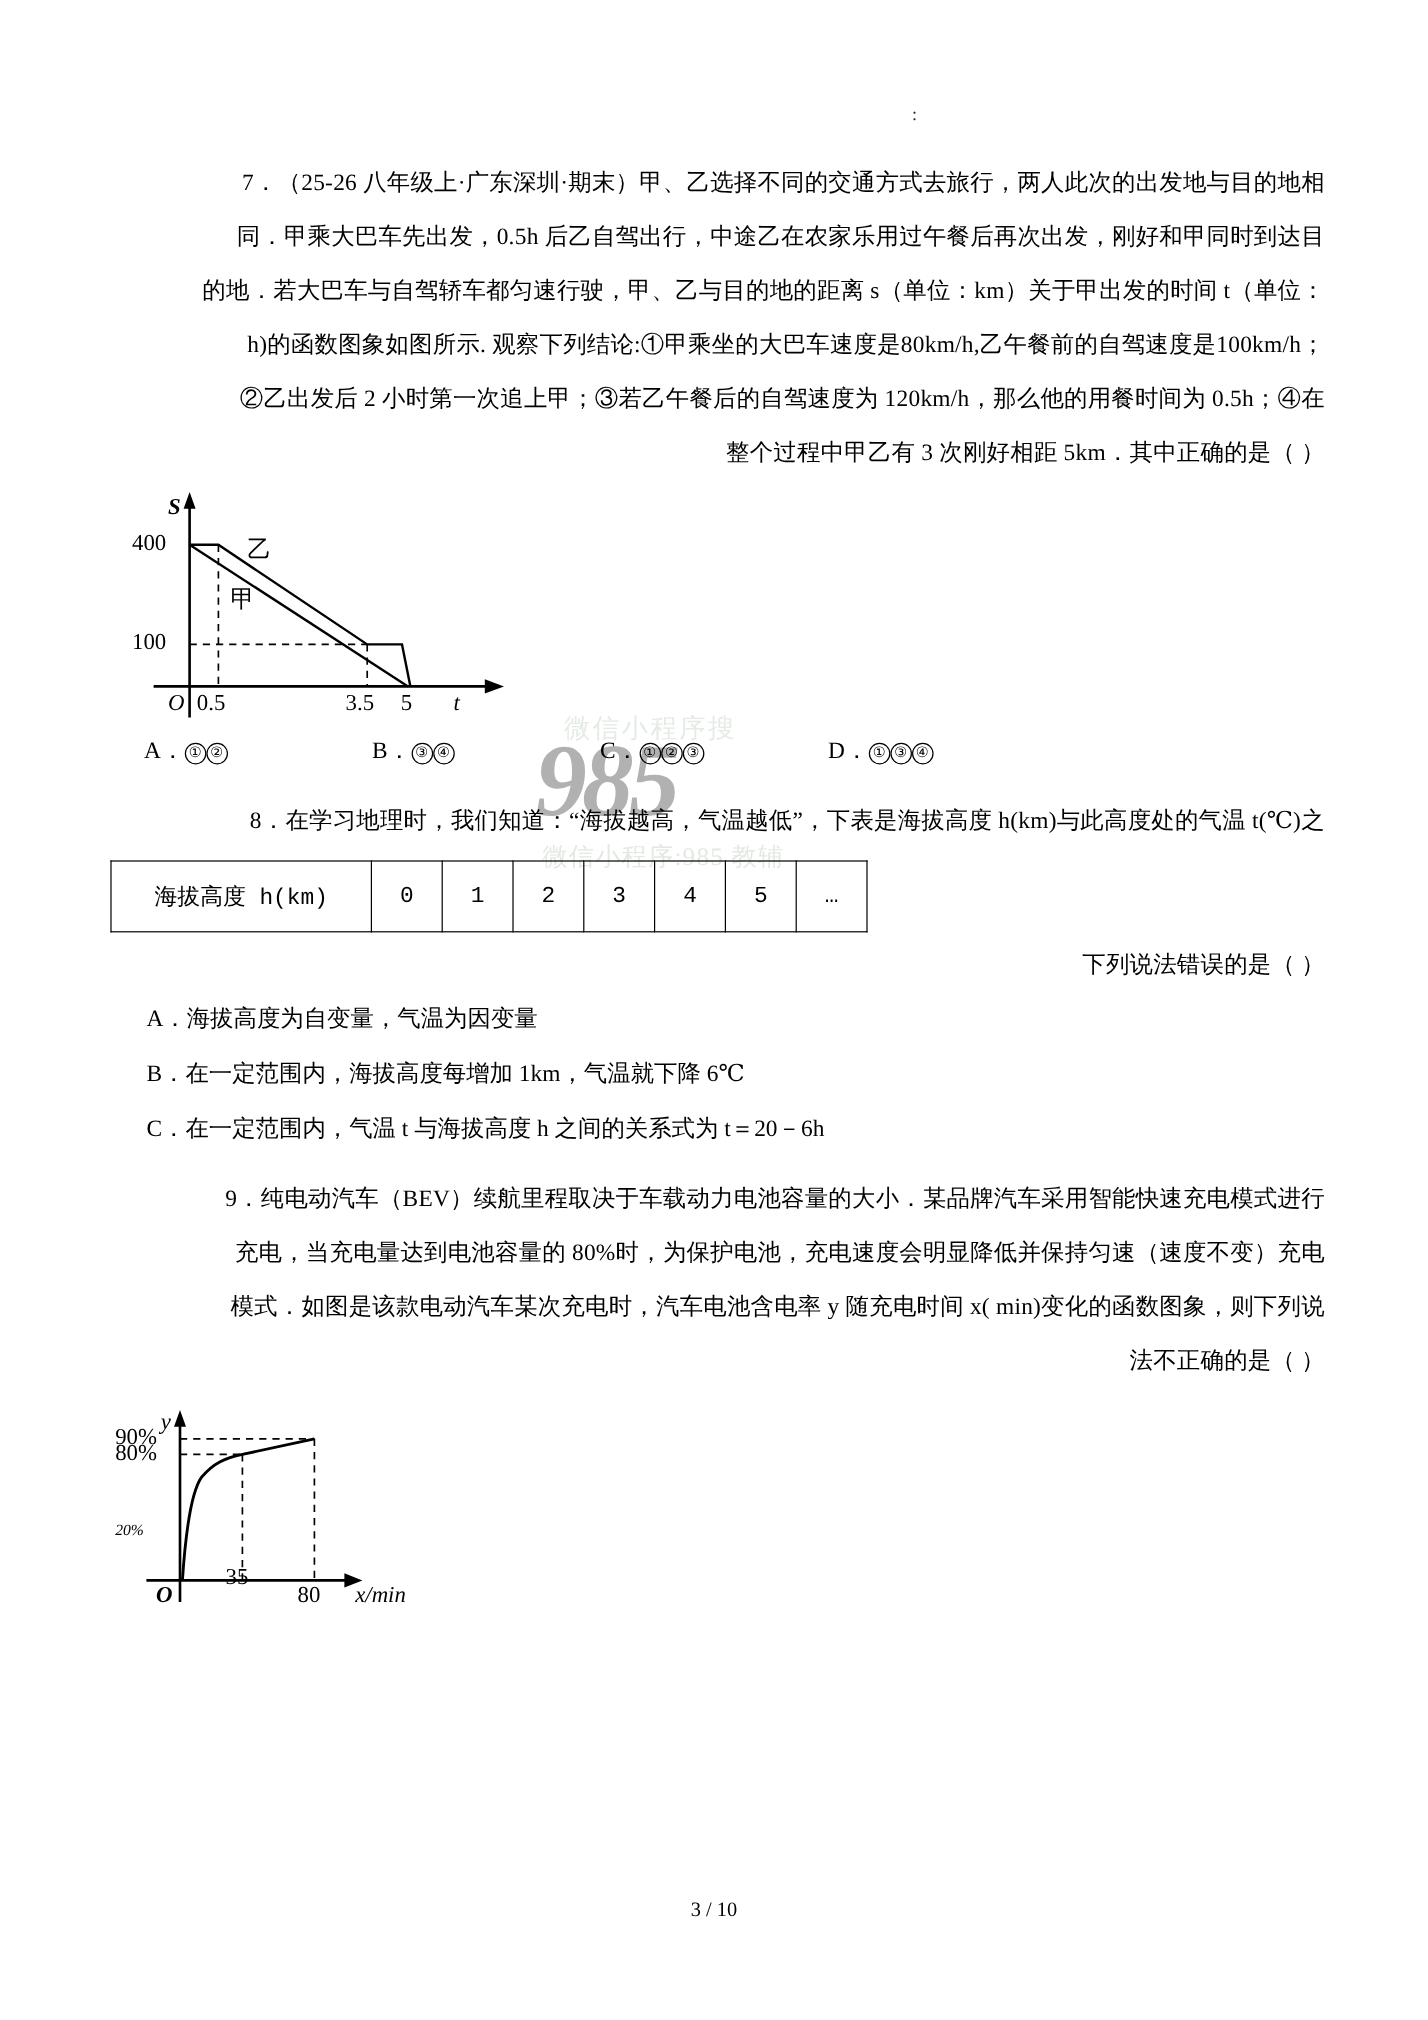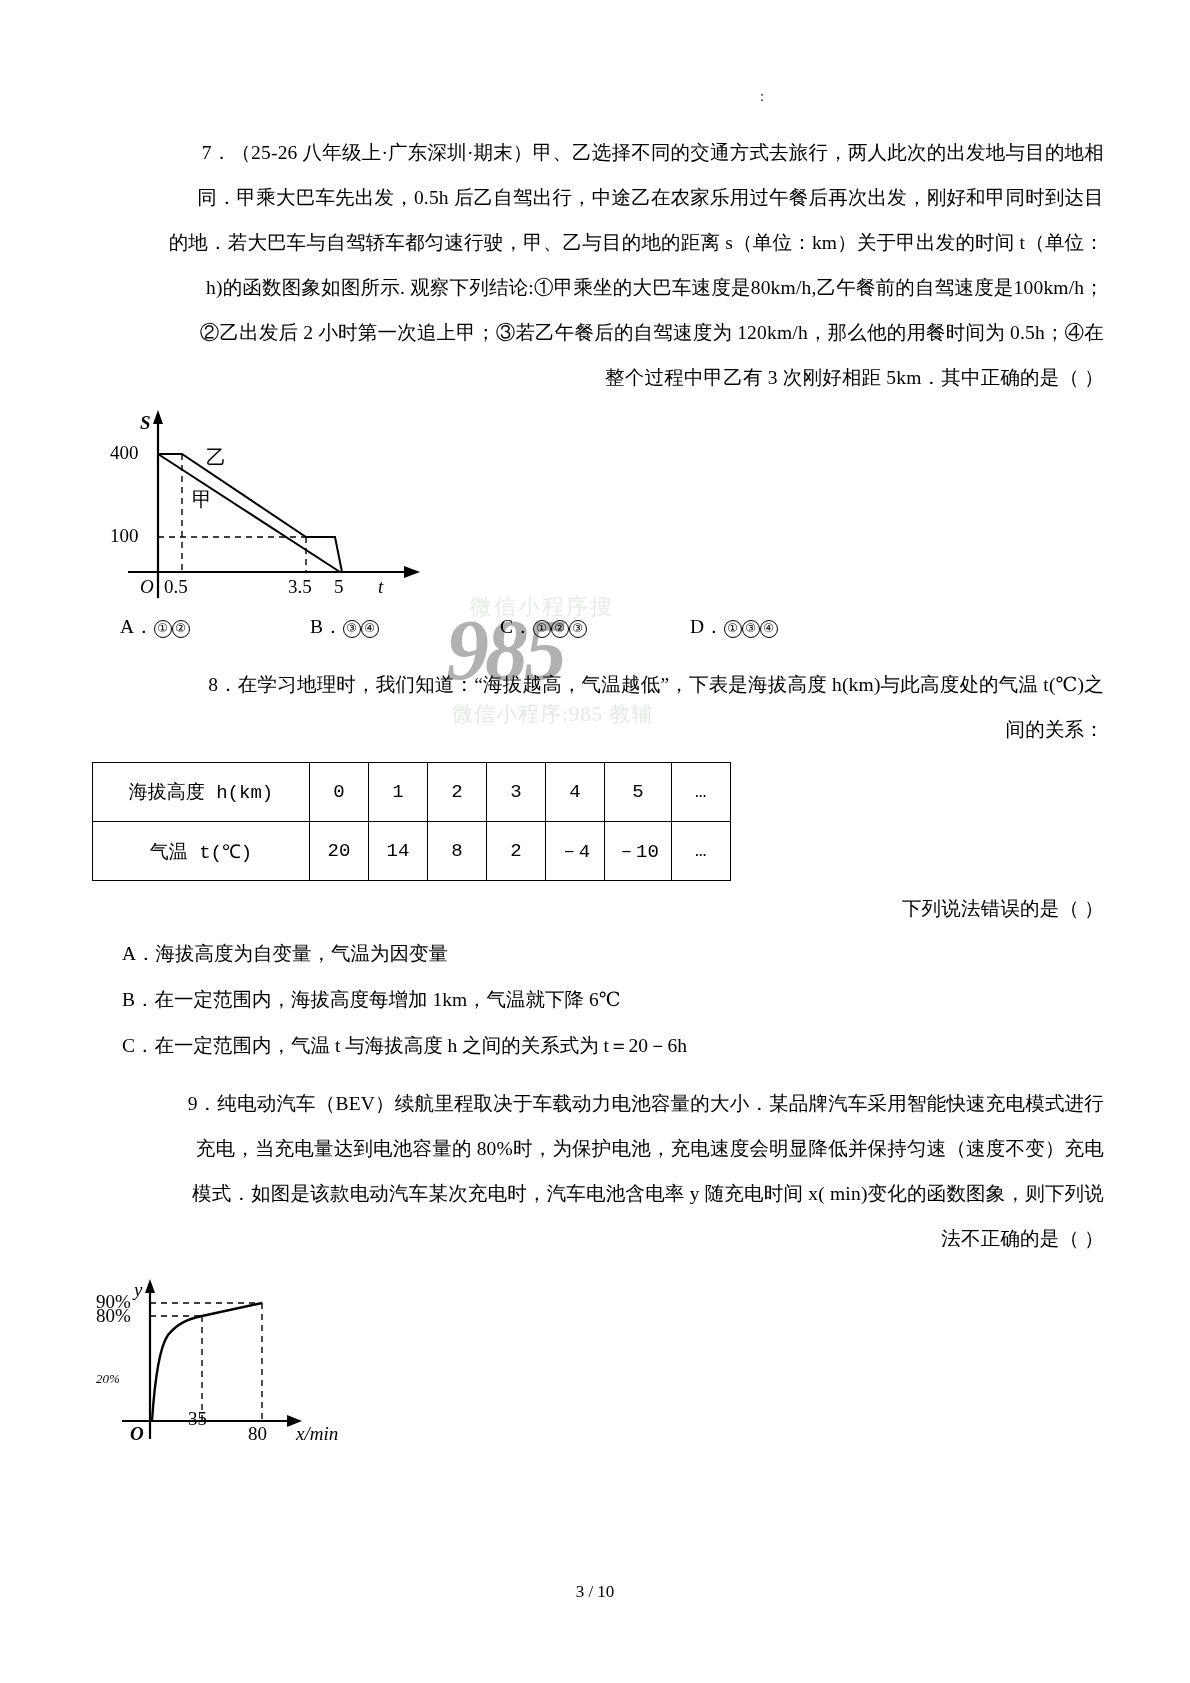--- a/index.html
+++ b/index.html
@@ -145,44 +145,33 @@
           <span>C．</span><span class="circnum">①</span><span class="circnum">②</span><span class="circnum">③</span>
         </div>
         <div>
           <span>D．</span><span class="circnum">①</span><span class="circnum">③</span><span class="circnum">④</span>
         </div>
       </div>
     </div>
 
     <div class="q-block" style="margin-top:14px;">
       <div class="line">8．在学习地理时，我们知道：“海拔越高，气温越低”，下表是海拔高度 h(km)与此高度处的气温 t(℃)之</div>
-      <div class="line hang">间的关系：</div>
 
       <table class="data">
         <tbody>
             <tr>
           <td class="label">海拔高度 h(km)</td>
           <td class="num">0</td>
           <td class="num">1</td>
           <td class="num">2</td>
           <td class="num">3</td>
           <td class="num">4</td>
           <td class="num">5</td>
           <td class="num">…</td>
         </tr>
-        <tr>
-          <td class="label">气温 t(℃)</td>
-          <td class="num">20</td>
-          <td class="num">14</td>
-          <td class="num">8</td>
-          <td class="num">2</td>
-          <td class="num">－4</td>
-          <td class="num">－10</td>
-          <td class="num">…</td>
-        </tr>
       </tbody>
         </table>
 
       <div class="line" style="line-height:44px;">下列说法错误的是（        ）</div>
 
       <div class="opt-list">
         <div>A．海拔高度为自变量，气温为因变量</div>
         <div>B．在一定范围内，海拔高度每增加 1km，气温就下降 6℃</div>
         <div>C．在一定范围内，气温 t 与海拔高度 h 之间的关系式为 t＝20－6h</div>
       </div>

